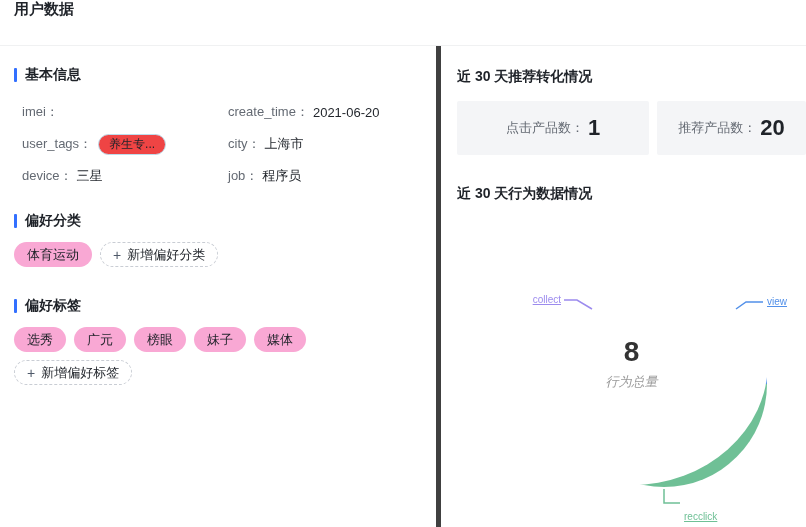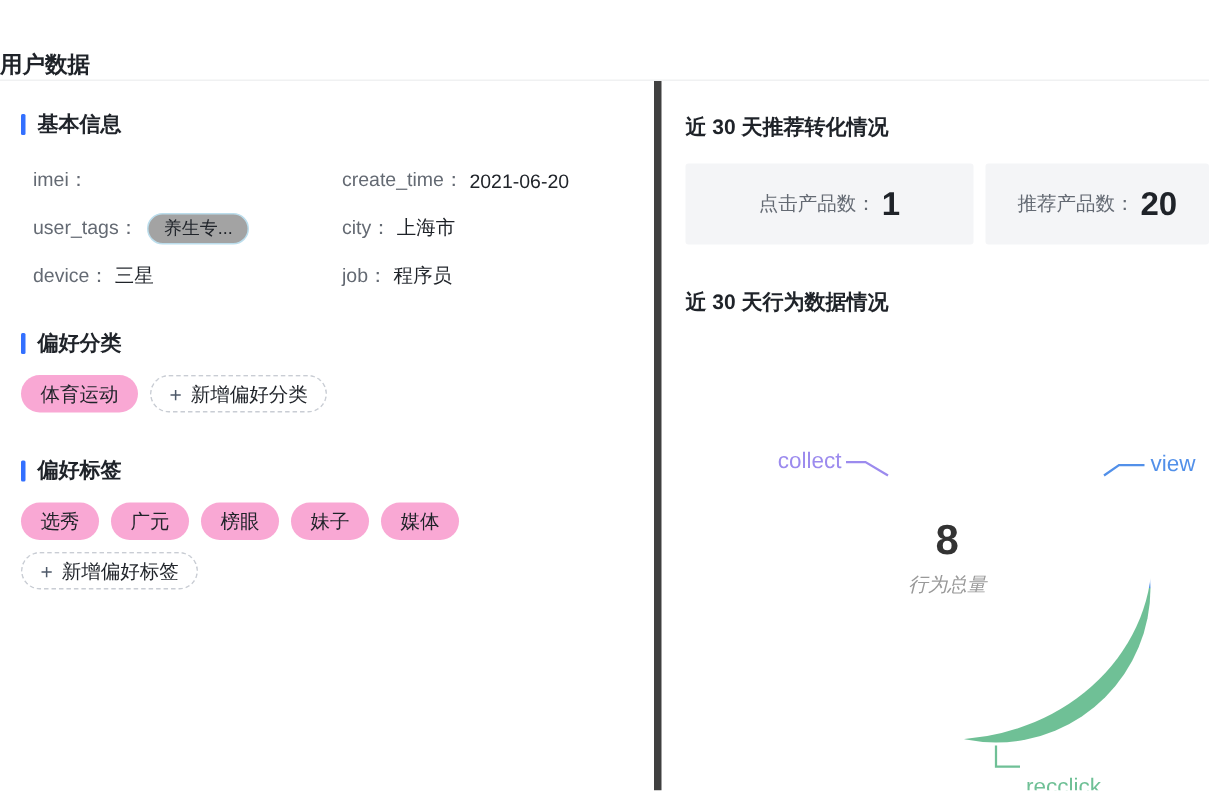--- a/index.html
+++ b/index.html
@@ -1,21 +1,21 @@
 <!DOCTYPE html>
 <html><head>
 <meta charset="utf-8">
 <style>
   * { margin:0; padding:0; box-sizing:border-box; }
   html,body { background:#fff; }
   body { font-family:"Liberation Sans","DejaVu Sans",sans-serif; color:#1f2329; }
   .app { width:806px; height:527px; background:#fff; overflow:hidden; position:relative; }
 
   
-  .page-header { height:54px; display:flex; align-items:flex-end; 
+  .page-header { height:46px; display:flex; align-items:flex-start; padding-left:14px;
                  border-bottom:1px solid #f0f1f2; }
   .page-title { font-size:15px; font-weight:700; color:#1f2329; }
 
   
   .main { display:flex; height:481px; }
   .left-panel { width:441px; border-right:5px solid #404040; padding:0 14px; }
   .right-panel { flex:1; padding-left:16px; position:relative; min-width:0; }
 
   
   .sec-head { display:flex; align-items:center; gap:8px; }
@@ -24,21 +24,21 @@
 
   
   .info-grid { margin-top:16px; display:grid; grid-template-columns:206px auto;
                row-gap:8px; }
   .info-item { height:24px; display:flex; align-items:center; font-size:13px; }
   .lbl { color:#646a73;padding-left:8px; }
   .val { color:#1f2329; font-weight:500; margin-left:4px; }
 
   
   .pill-blue { display:inline-flex; align-items:center; height:21px; padding:0 10px;
-               margin-left:6px; background:#a3a3a3; border:1px solid #bbddec;
+               margin-left:6px; background:#ef4444; border:1px solid #bbddec;
                border-radius:11px; font-size:12px; color:#1f2329; max-width:70px;
                white-space:nowrap; }
   .tag-row { margin-top:12px; display:flex; align-items:center; gap:8px; flex-wrap:wrap; }
   .tag { display:inline-flex; align-items:center; height:25px; padding:0 13px;
          background:#f9a8d4; border-radius:13px; font-size:13px; color:#1f2329; }
   .tag-add { display:inline-flex; align-items:center; height:25px; padding:0 12px;
              background:#fff; border:1px dashed #c9cdd4; border-radius:13px;
              font-size:13px; color:#1f2329; cursor:pointer; }
   .plus { margin-right:6px; color:#4e5969; font-size:14px; line-height:1; }
 
@@ -58,21 +58,21 @@
 
   
   .chart-area { position:relative; height:320px; margin-top:0; }
   .donut-ring { position:absolute; left:104px; top:78px; width:206px; height:206px;
                 border-radius:50%; }
   .donut-hole { position:absolute; inset:38px; background:#fff; border-radius:50%;
                 display:flex; flex-direction:column; align-items:center; justify-content:center; }
   .center-value { font-size:28px; font-weight:600; color:#333; }
   .center-label { font-size:13px; color:#999; margin-top:5px;font-style:italic; }
   .leader-svg { position:absolute; left:0; top:0; }
-  .pie-label { position:absolute; font-size:15px; line-height:18px; }
+  .pie-label { position:absolute; font-size:10px; line-height:18px;text-decoration:underline; }
   .lab-collect { left:30px; top:88px; width:74px; text-align:right; }
   .lab-view { left:310px; top:90px; }
   .lab-recclick { left:227px; top:305px; }
 </style>
 </head>
 <body>
 
 <div class="app">
 
   <div class="page-header">

